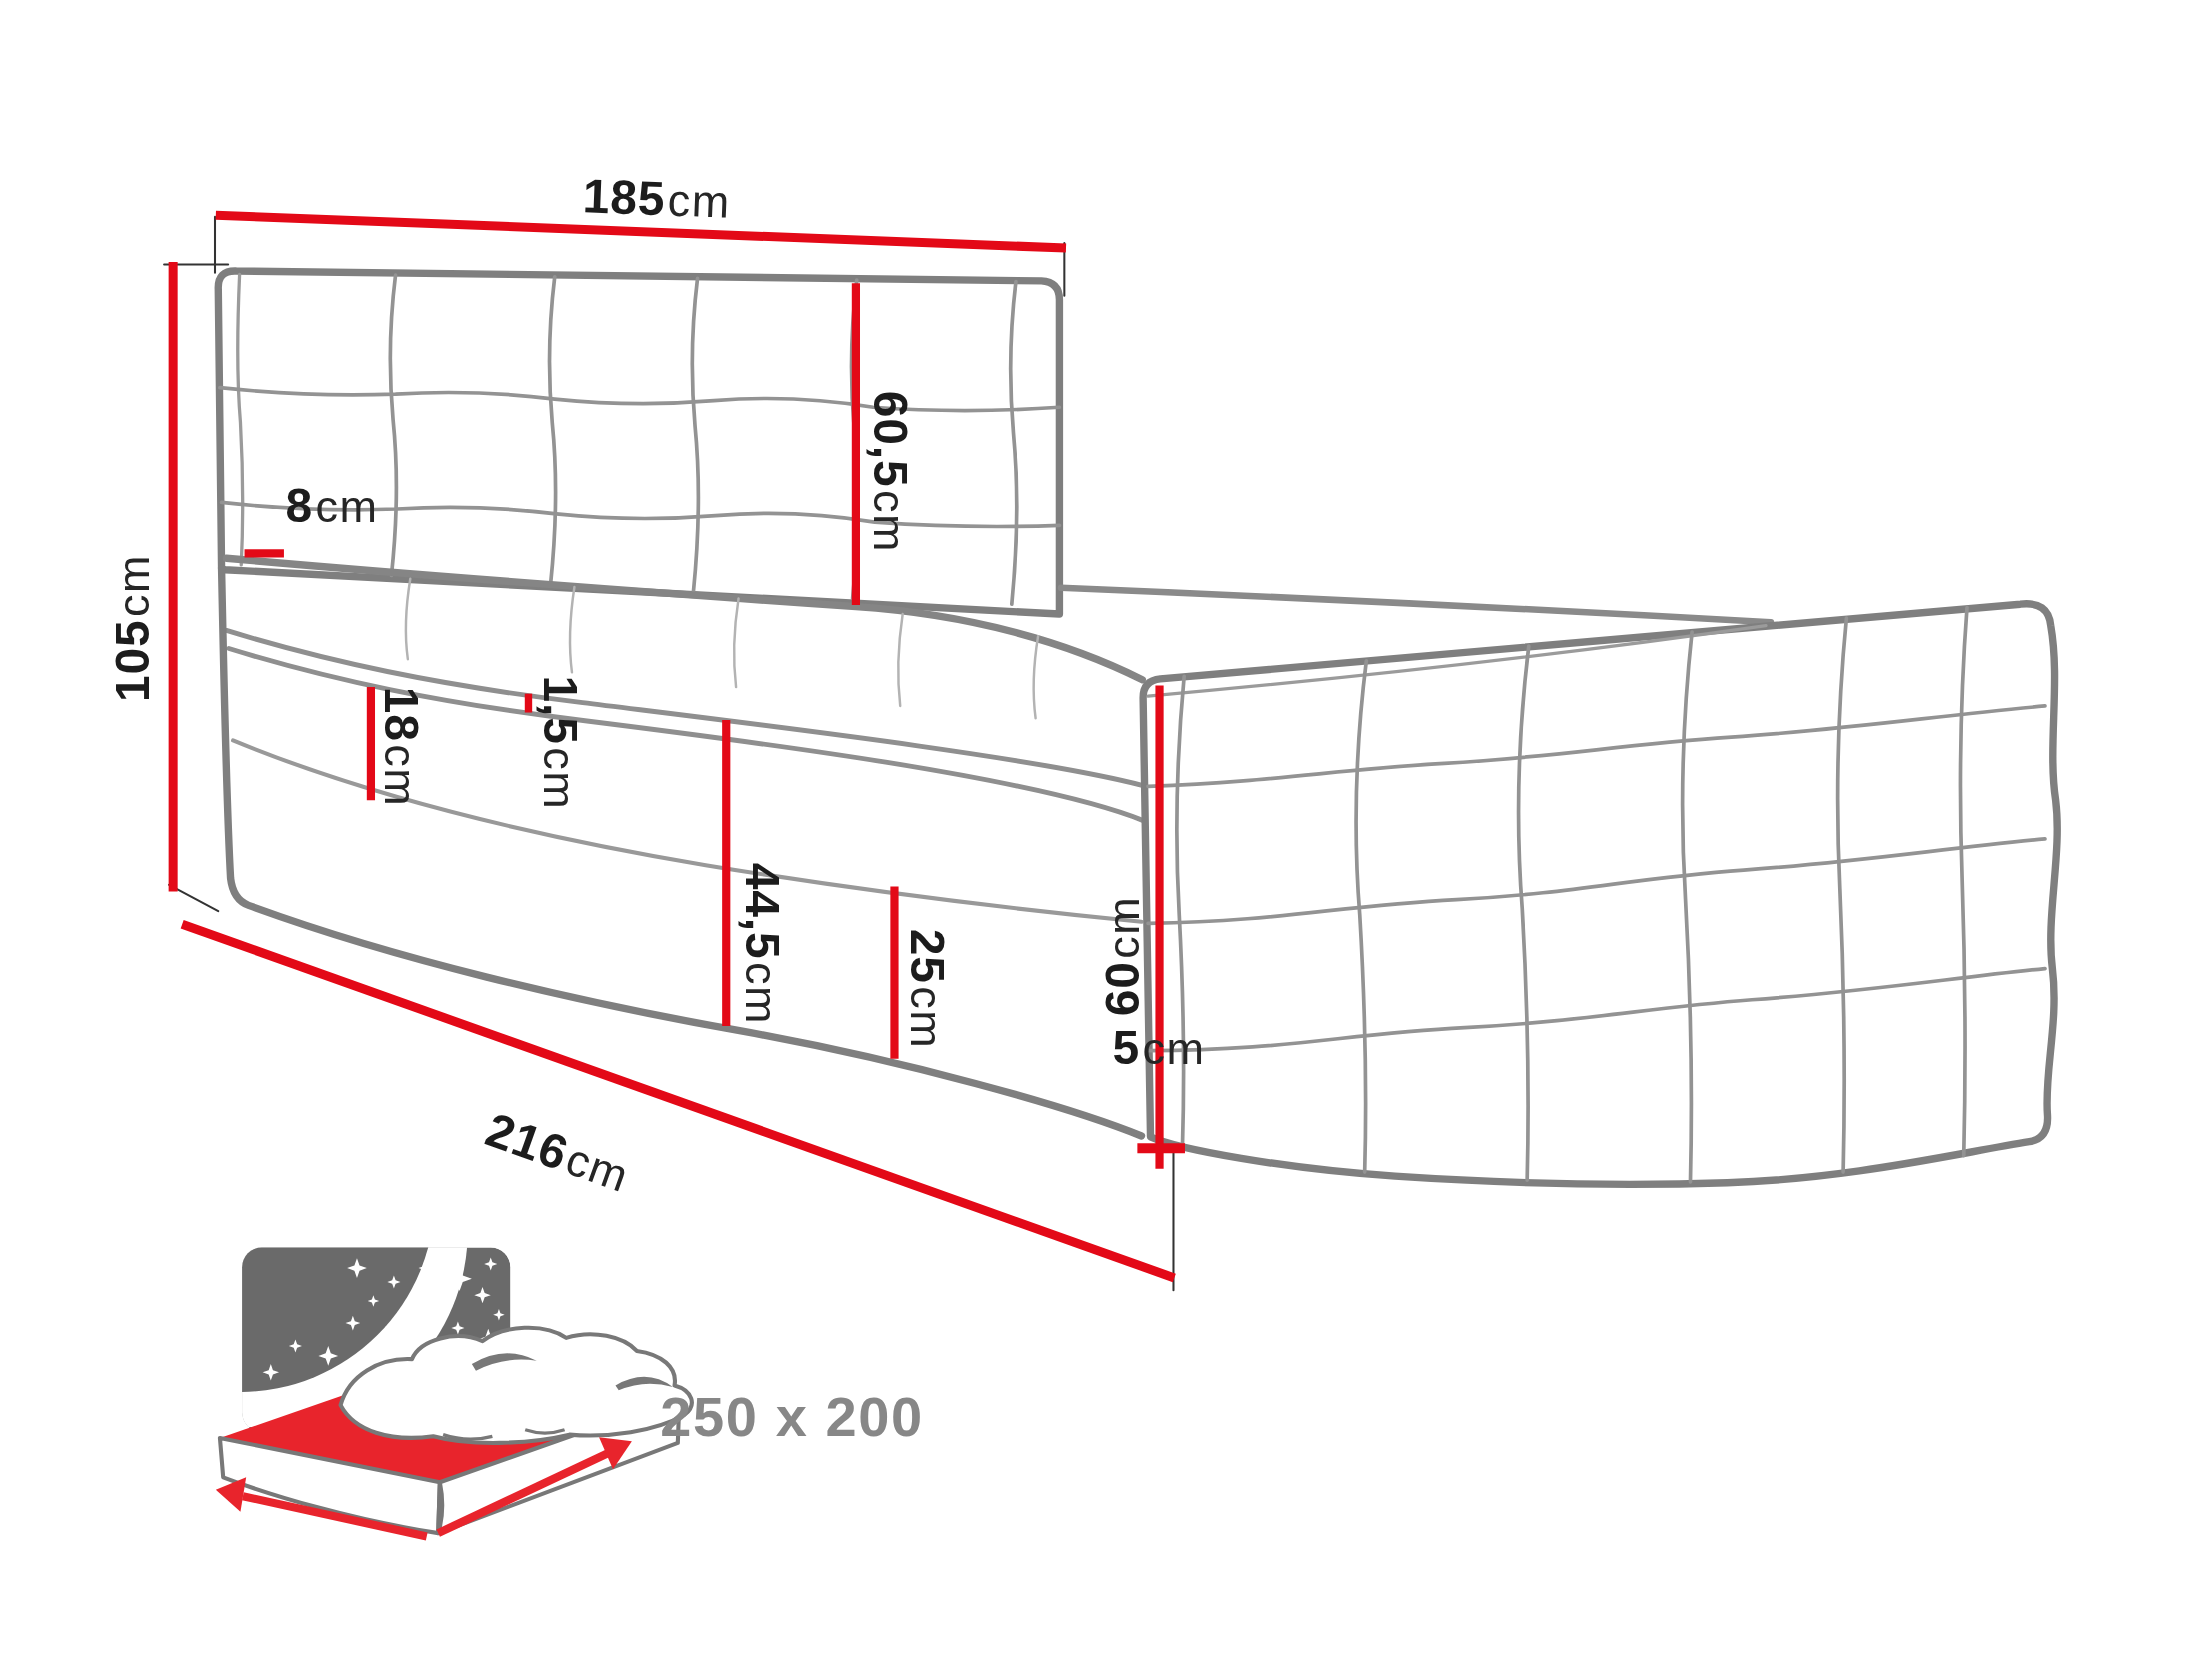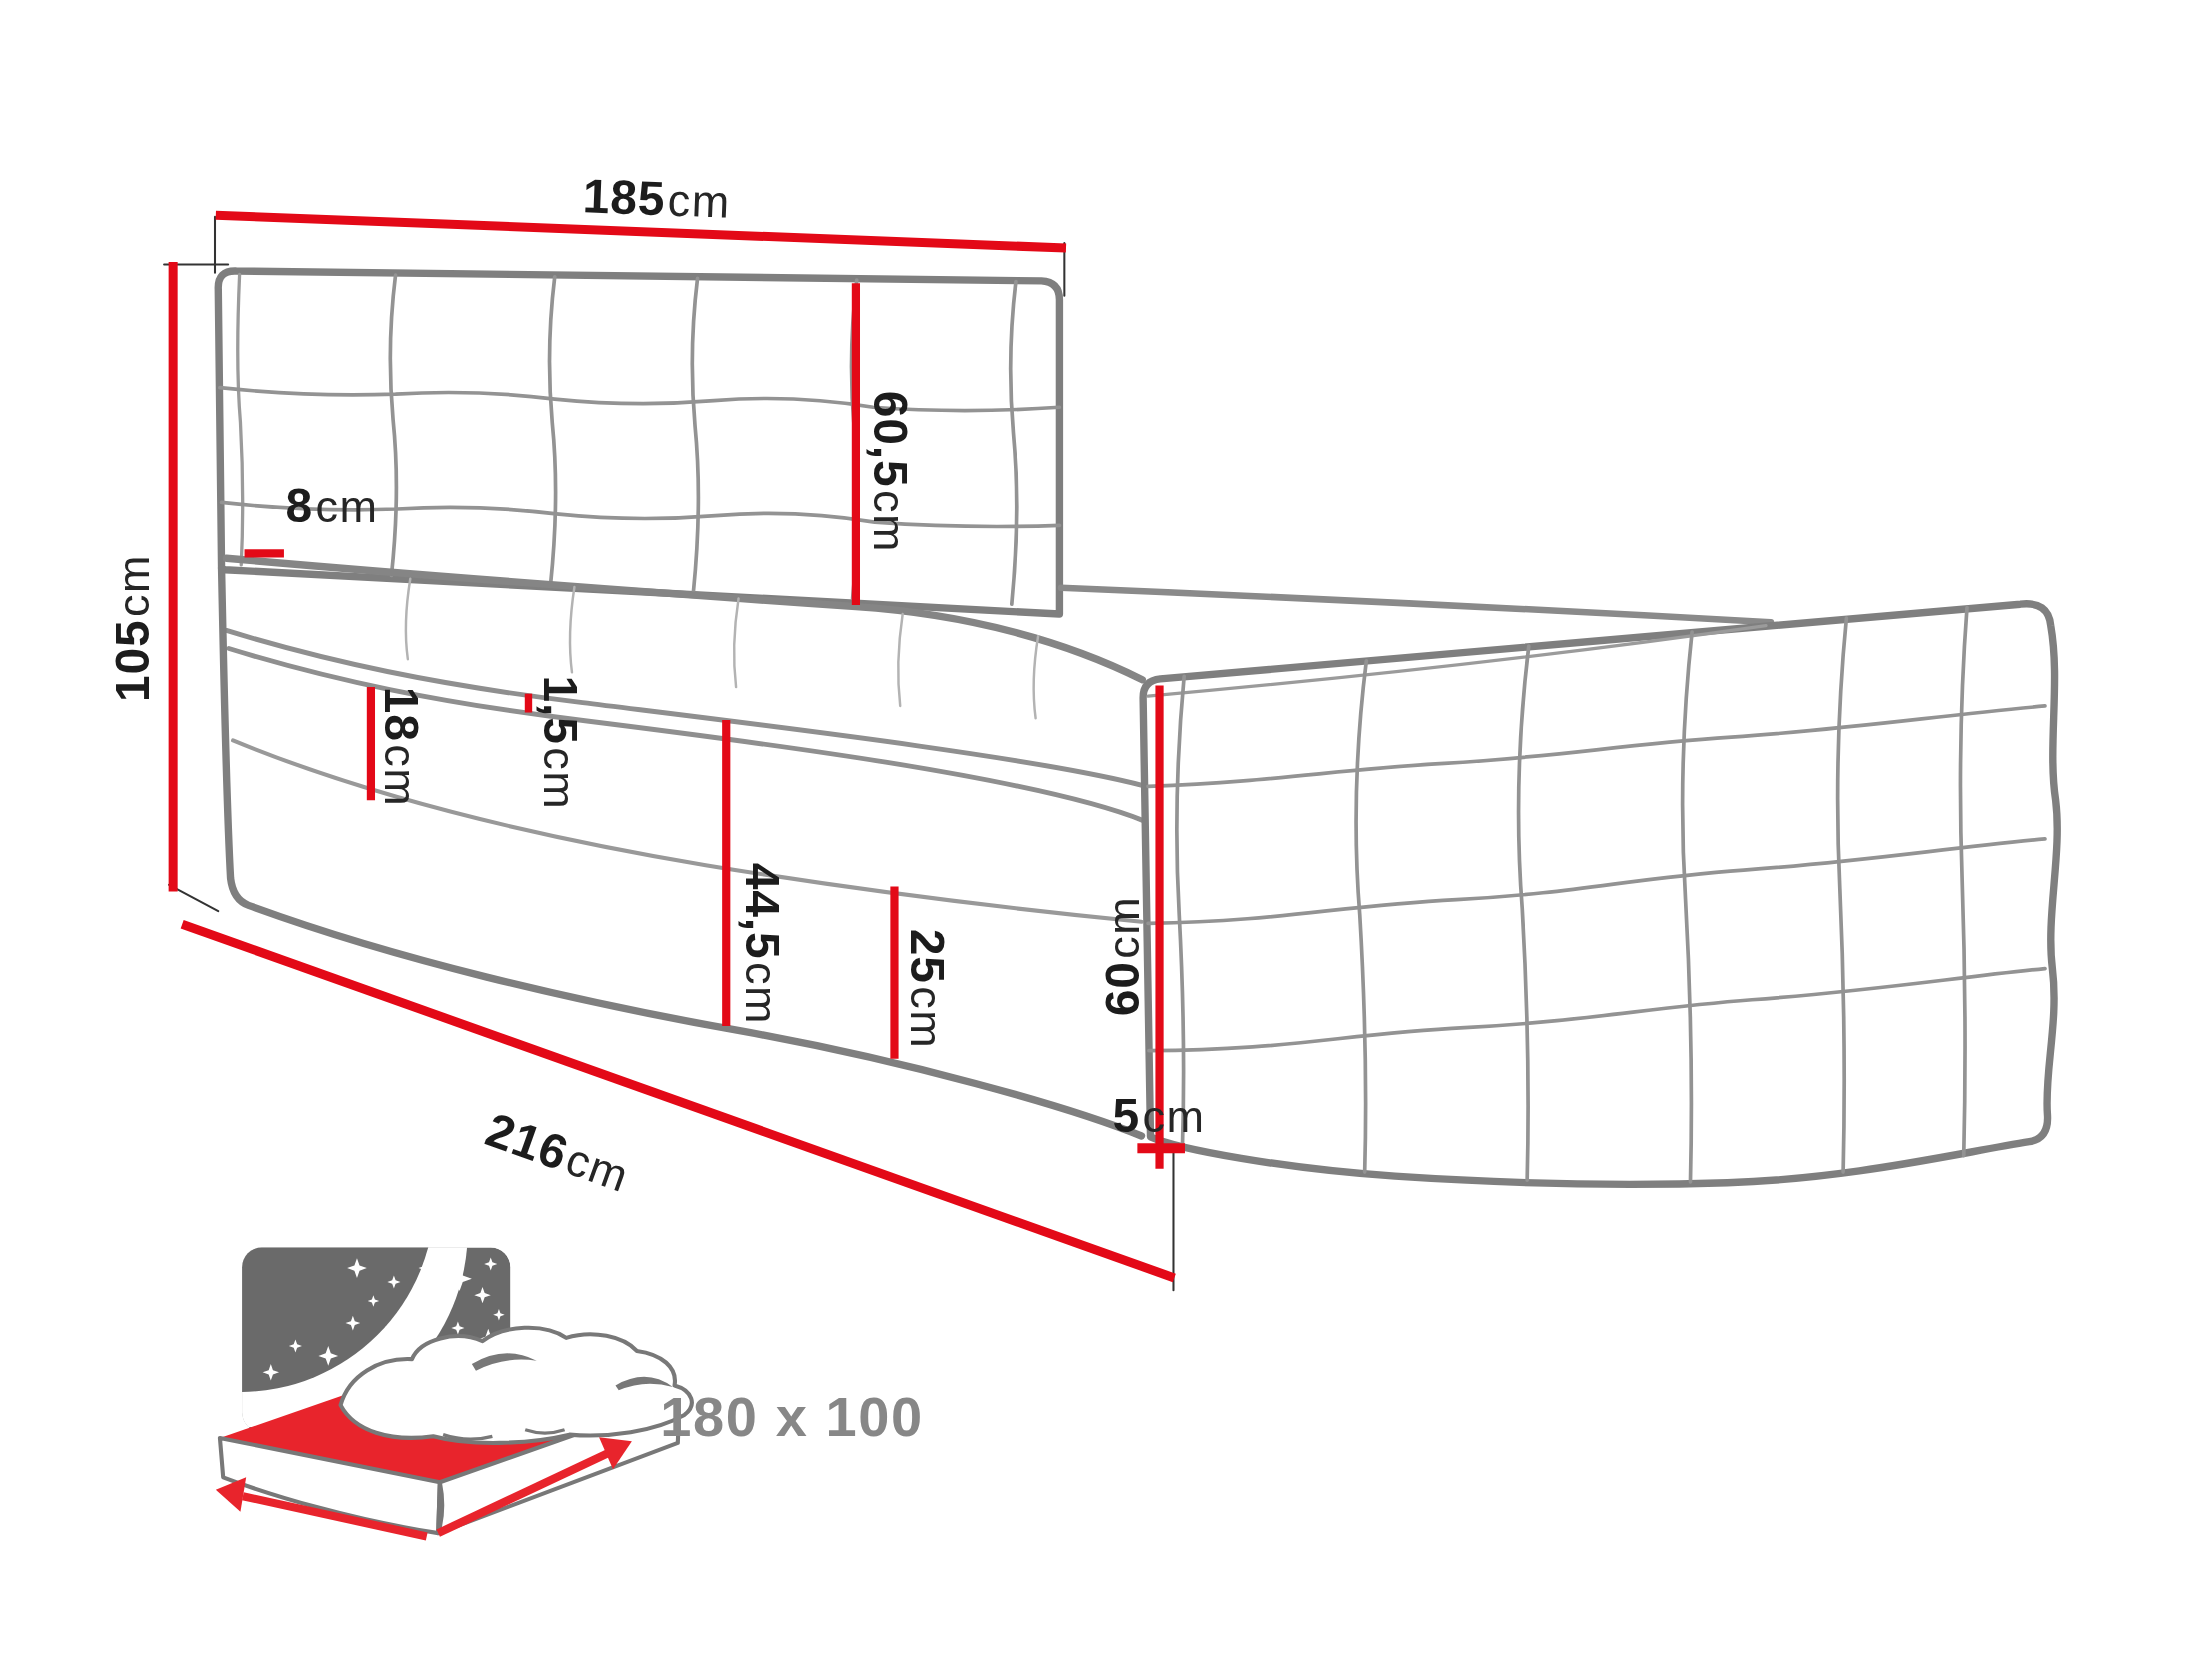--- a/index.html
+++ b/index.html
@@ -155,18 +155,18 @@
 
   <div class="dim rot2" style="left:657px;  top:199px;"><span class="n">185</span><span class="u">cm</span></div>
   <div class="dim rotm90" style="left:133px;  top:628px;"><span class="n">105</span><span class="u">cm</span></div>
   <div class="dim" style="left:304px;  top:506px;margin-left:28px;"><span class="n">8</span><span class="u">cm</span></div>
   <div class="dim rot90" style="left:890px; top:472px;"><span class="n">60,5</span><span class="u">cm</span></div>
   <div class="dim rot90" style="left:401px;  top:747px;"><span class="n">18</span><span class="u">cm</span></div>
   <div class="dim rot90" style="left:560px;  top:743px;"><span class="n">1,5</span><span class="u">cm</span></div>
   <div class="dim rot90" style="left:762px;  top:944px;"><span class="n">44,5</span><span class="u">cm</span></div>
   <div class="dim rot90" style="left:927px; top:989px;"><span class="n">25</span><span class="u">cm</span></div>
   <div class="dim rotm90" style="left:1123px; top:956px;"><span class="n">60</span><span class="u">cm</span></div>
-  <div class="dim" style="left:1159px; top:1116px;"><span class="n">5</span><span class="u">cm</span></div>
+  <div class="dim" style="left:1159px; top:1048px;"><span class="n">5</span><span class="u">cm</span></div>
   <div class="dim rot19" style="left:558px;  top:1153px;"><span class="n">216</span><span class="u">cm</span></div>
 
-  <div id="size-label" style="left:792px;top:1416px;">180 x 100</div>
+  <div id="size-label" style="left:792px;top:1416px;">250 x 200</div>
 </div>
 
 
 </body></html>

